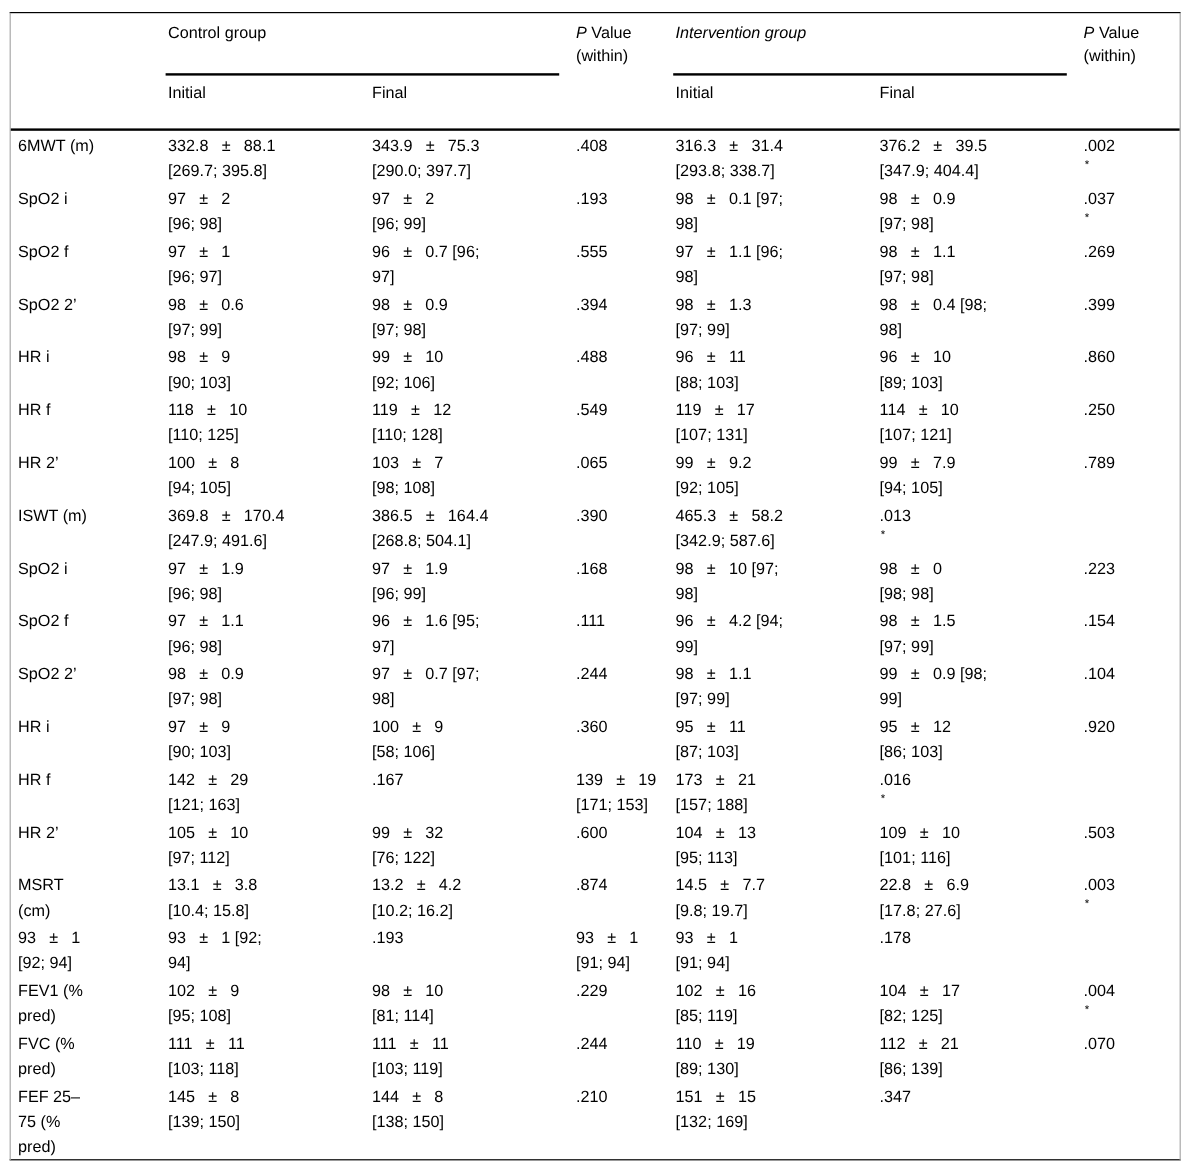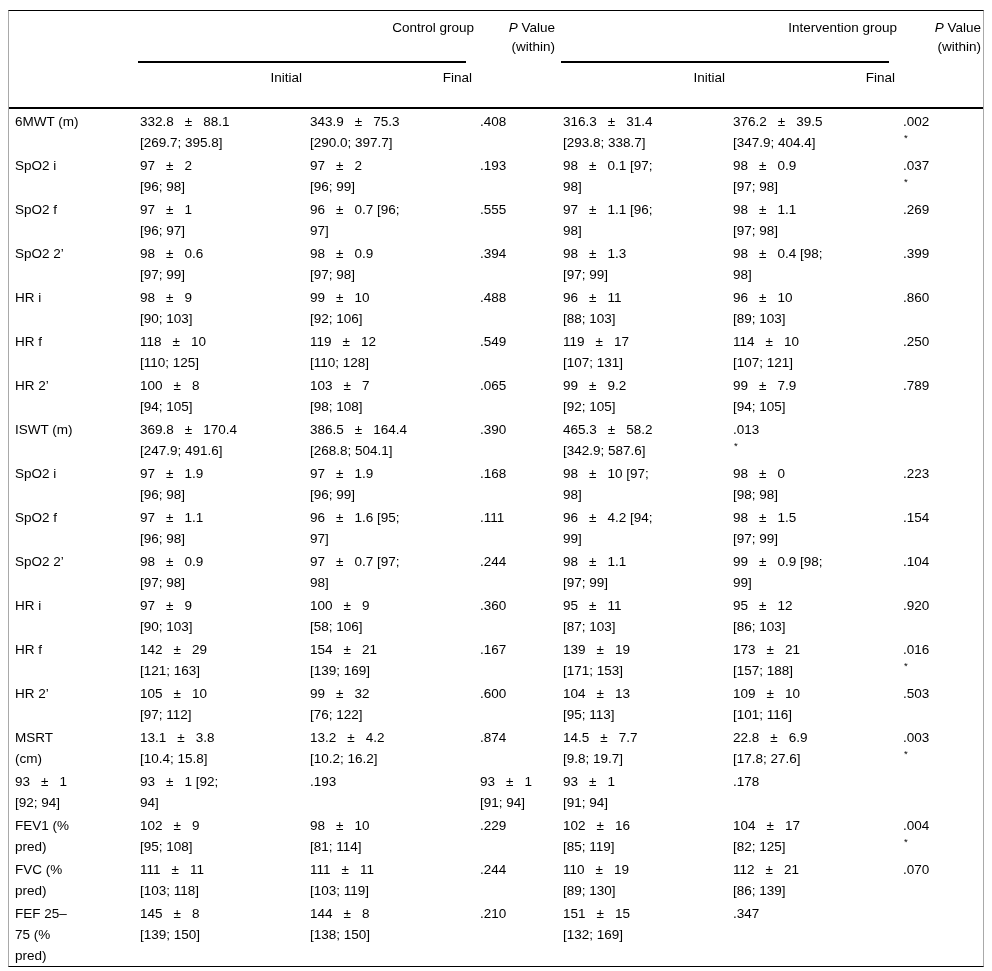--- a/index.html
+++ b/index.html
@@ -17,25 +17,25 @@
     border-top: 1.5px solid #000;
     border-bottom: 1.5px solid #000;
     border-left: 1px solid #a9a9a9;
     border-right: 1px solid #a9a9a9;
     box-sizing: content-box;
   }
   .grid {
     display: grid;
     grid-template-columns: 125px 170px 170px 83px 170px 170px 1fr;
   }
-  .thead { border-bottom: 2.5px solid #000; text-align: right; }
+  .thead { border-bottom: 2.5px solid #000; }
   .hrowA { height: 52px; }
   .hrowB { height: 44px; }
   .spanner-control   { grid-column: 2 / span 2; position: relative; padding: 9px 0 0 6px; }
-  .spanner-intervention { grid-column: 5 / span 2; position: relative; padding: 9px 0 0 6px; }
+  .spanner-intervention { grid-column: 5 / span 2; position: relative; padding: 9px 0 0 6px; font-style: italic; }
   .spanner-rule { position: absolute; bottom: 0; left: 4px; right: 8px; height: 2px; background: #000; }
   .pv-cell { padding: 7px 2px 0 6px; line-height: 19px; }
   .hcell   { padding: 7px 2px 0 6px; }
   .italic  { font-style: italic; }
   .trow { min-height: 44px; }
   .cell { padding: 2px 2px 0 6px; line-height: 21px; vertical-align: top; }
   .line { white-space: nowrap; }
   .pm { display: inline-block; margin: 0 11px; }
   .p-cell .sig {
     font-size: 9.5px;
@@ -401,24 +401,20 @@
         </div>
       </div>
       <div class="grid trow">
         <div class="cell label-cell">
           <div class="line">HR f</div>
         </div>
         <div class="cell stat-cell">
           <div class="line">142<div class="pm">±</div>29</div>
           <div class="line">[121; 163]</div>
         </div>
-        <div class="cell stat-cell">
-          <div class="line">154<div class="pm">±</div>21</div>
-          <div class="line">[139; 169]</div>
-        </div>
         <div class="cell p-cell">
           <div class="line">.167</div>
         </div>
         <div class="cell stat-cell">
           <div class="line">139<div class="pm">±</div>19</div>
           <div class="line">[171; 153]</div>
         </div>
         <div class="cell stat-cell">
           <div class="line">173<div class="pm">±</div>21</div>
           <div class="line">[157; 188]</div>

